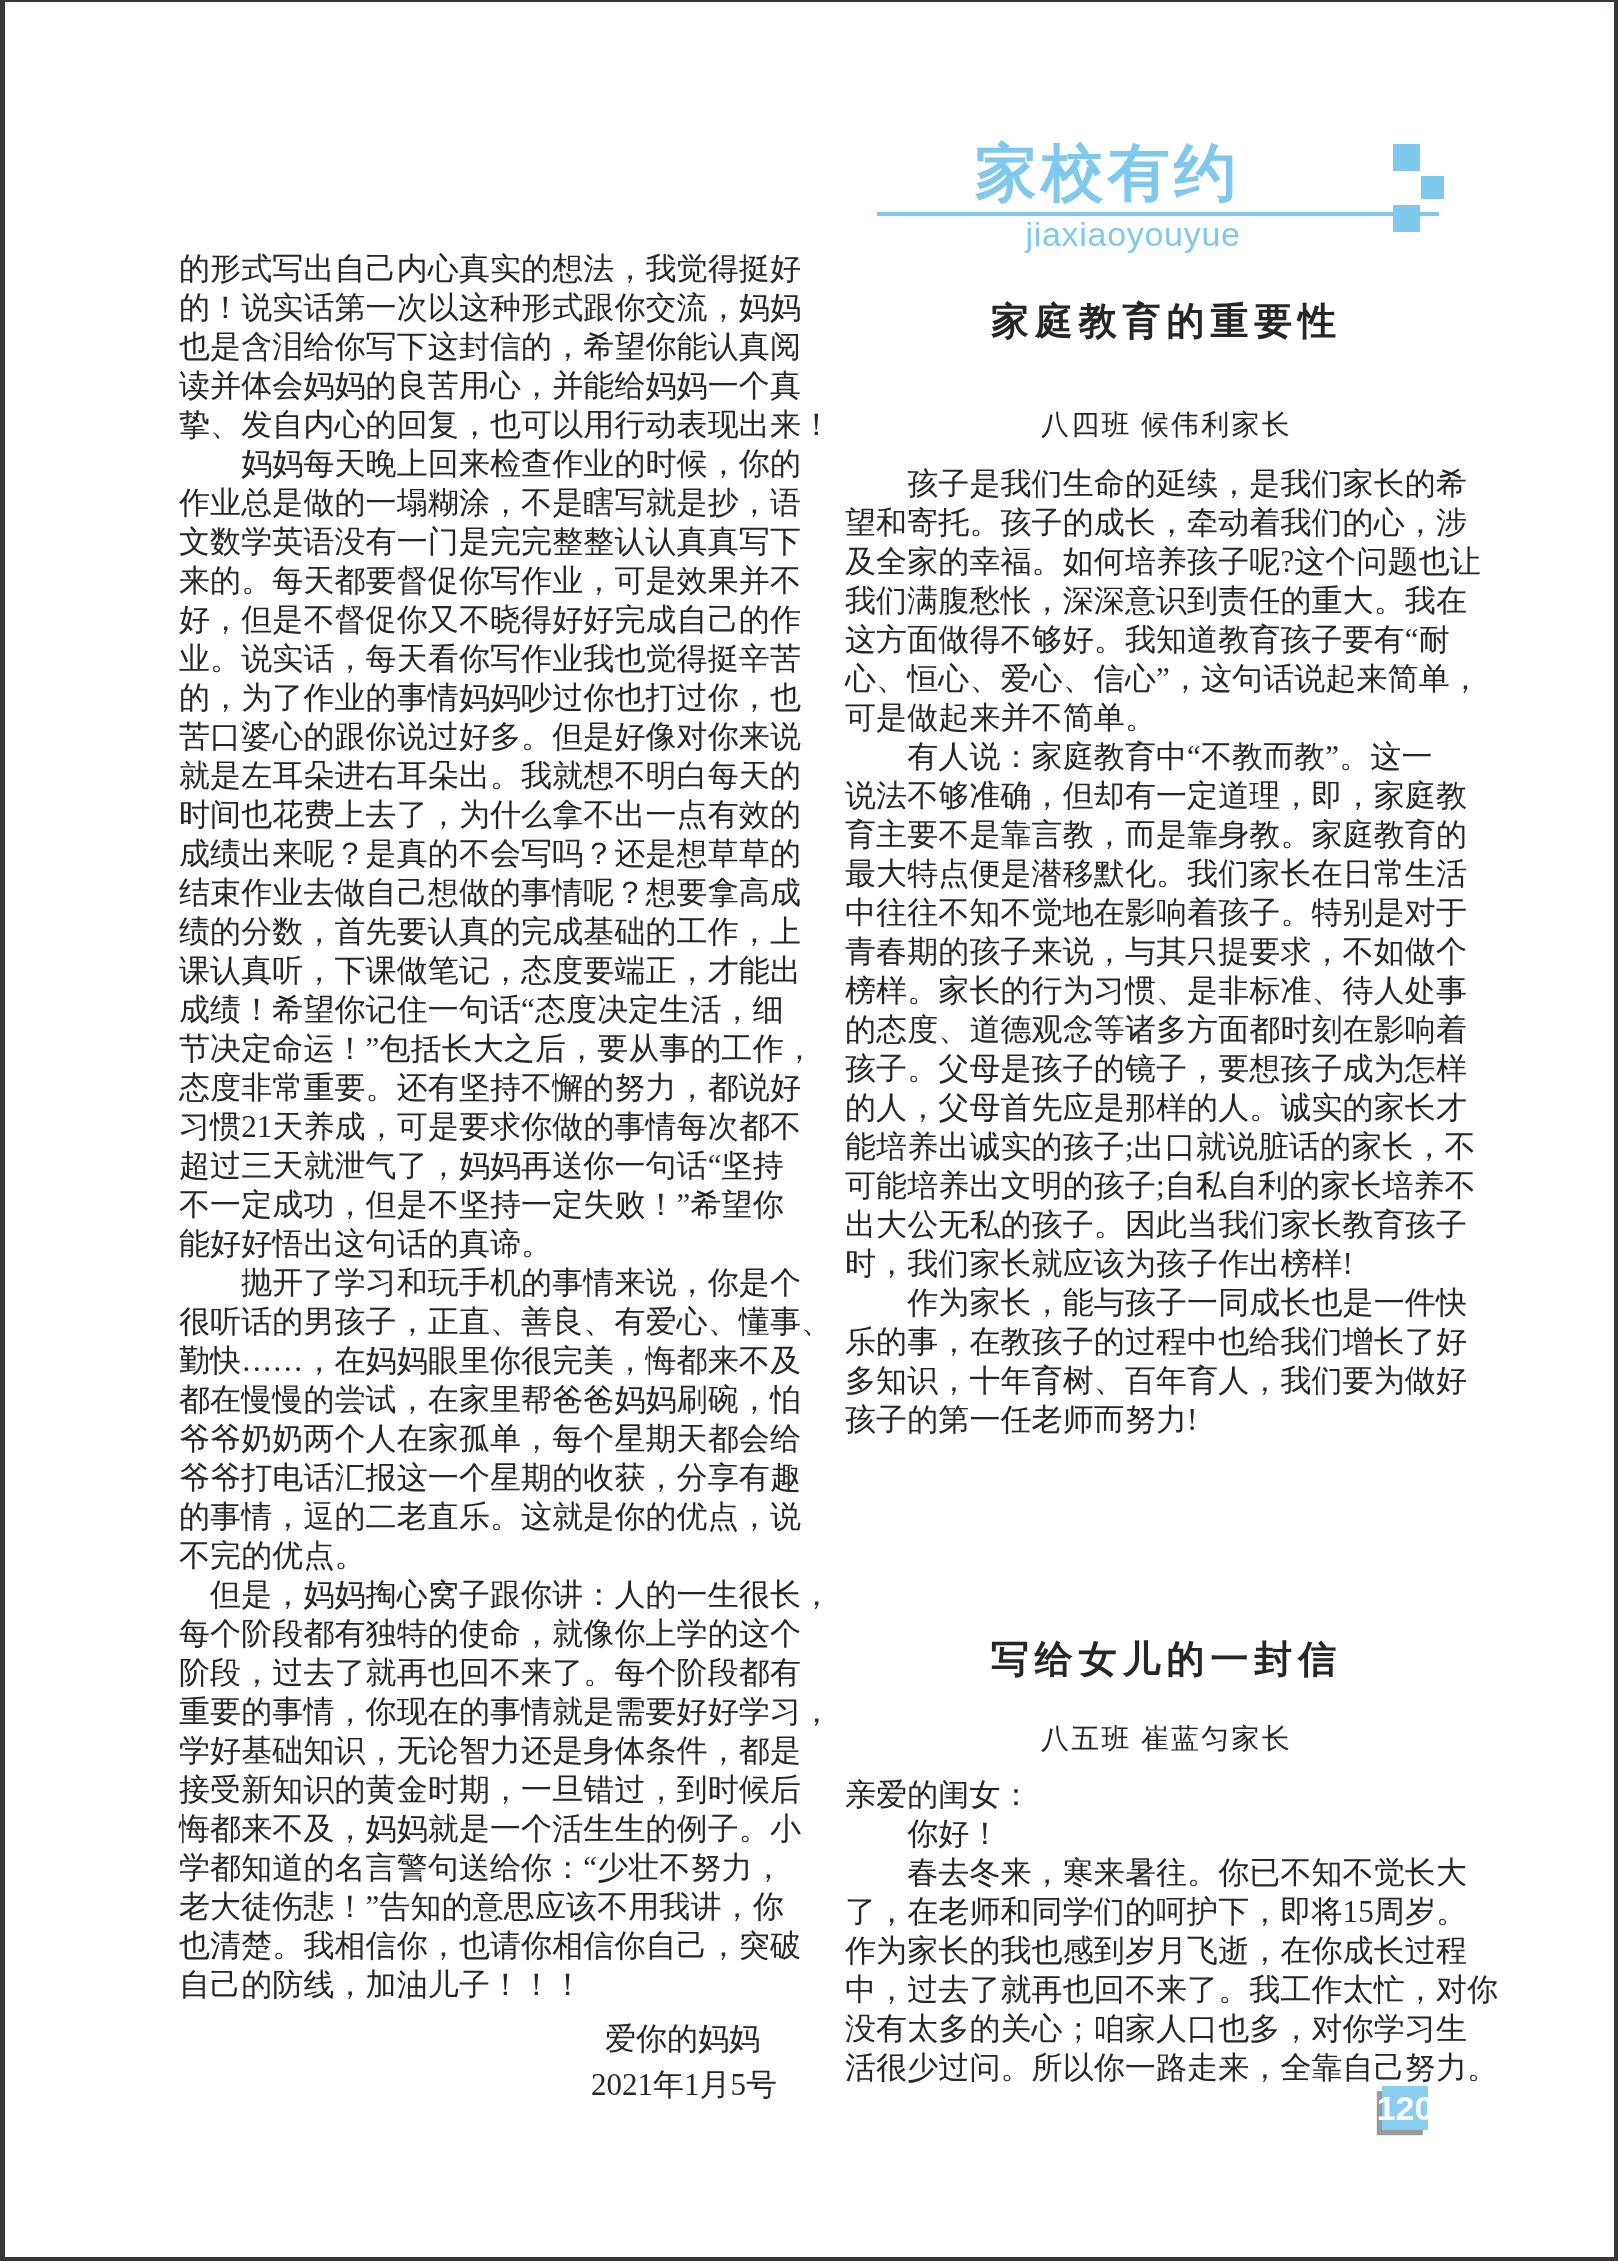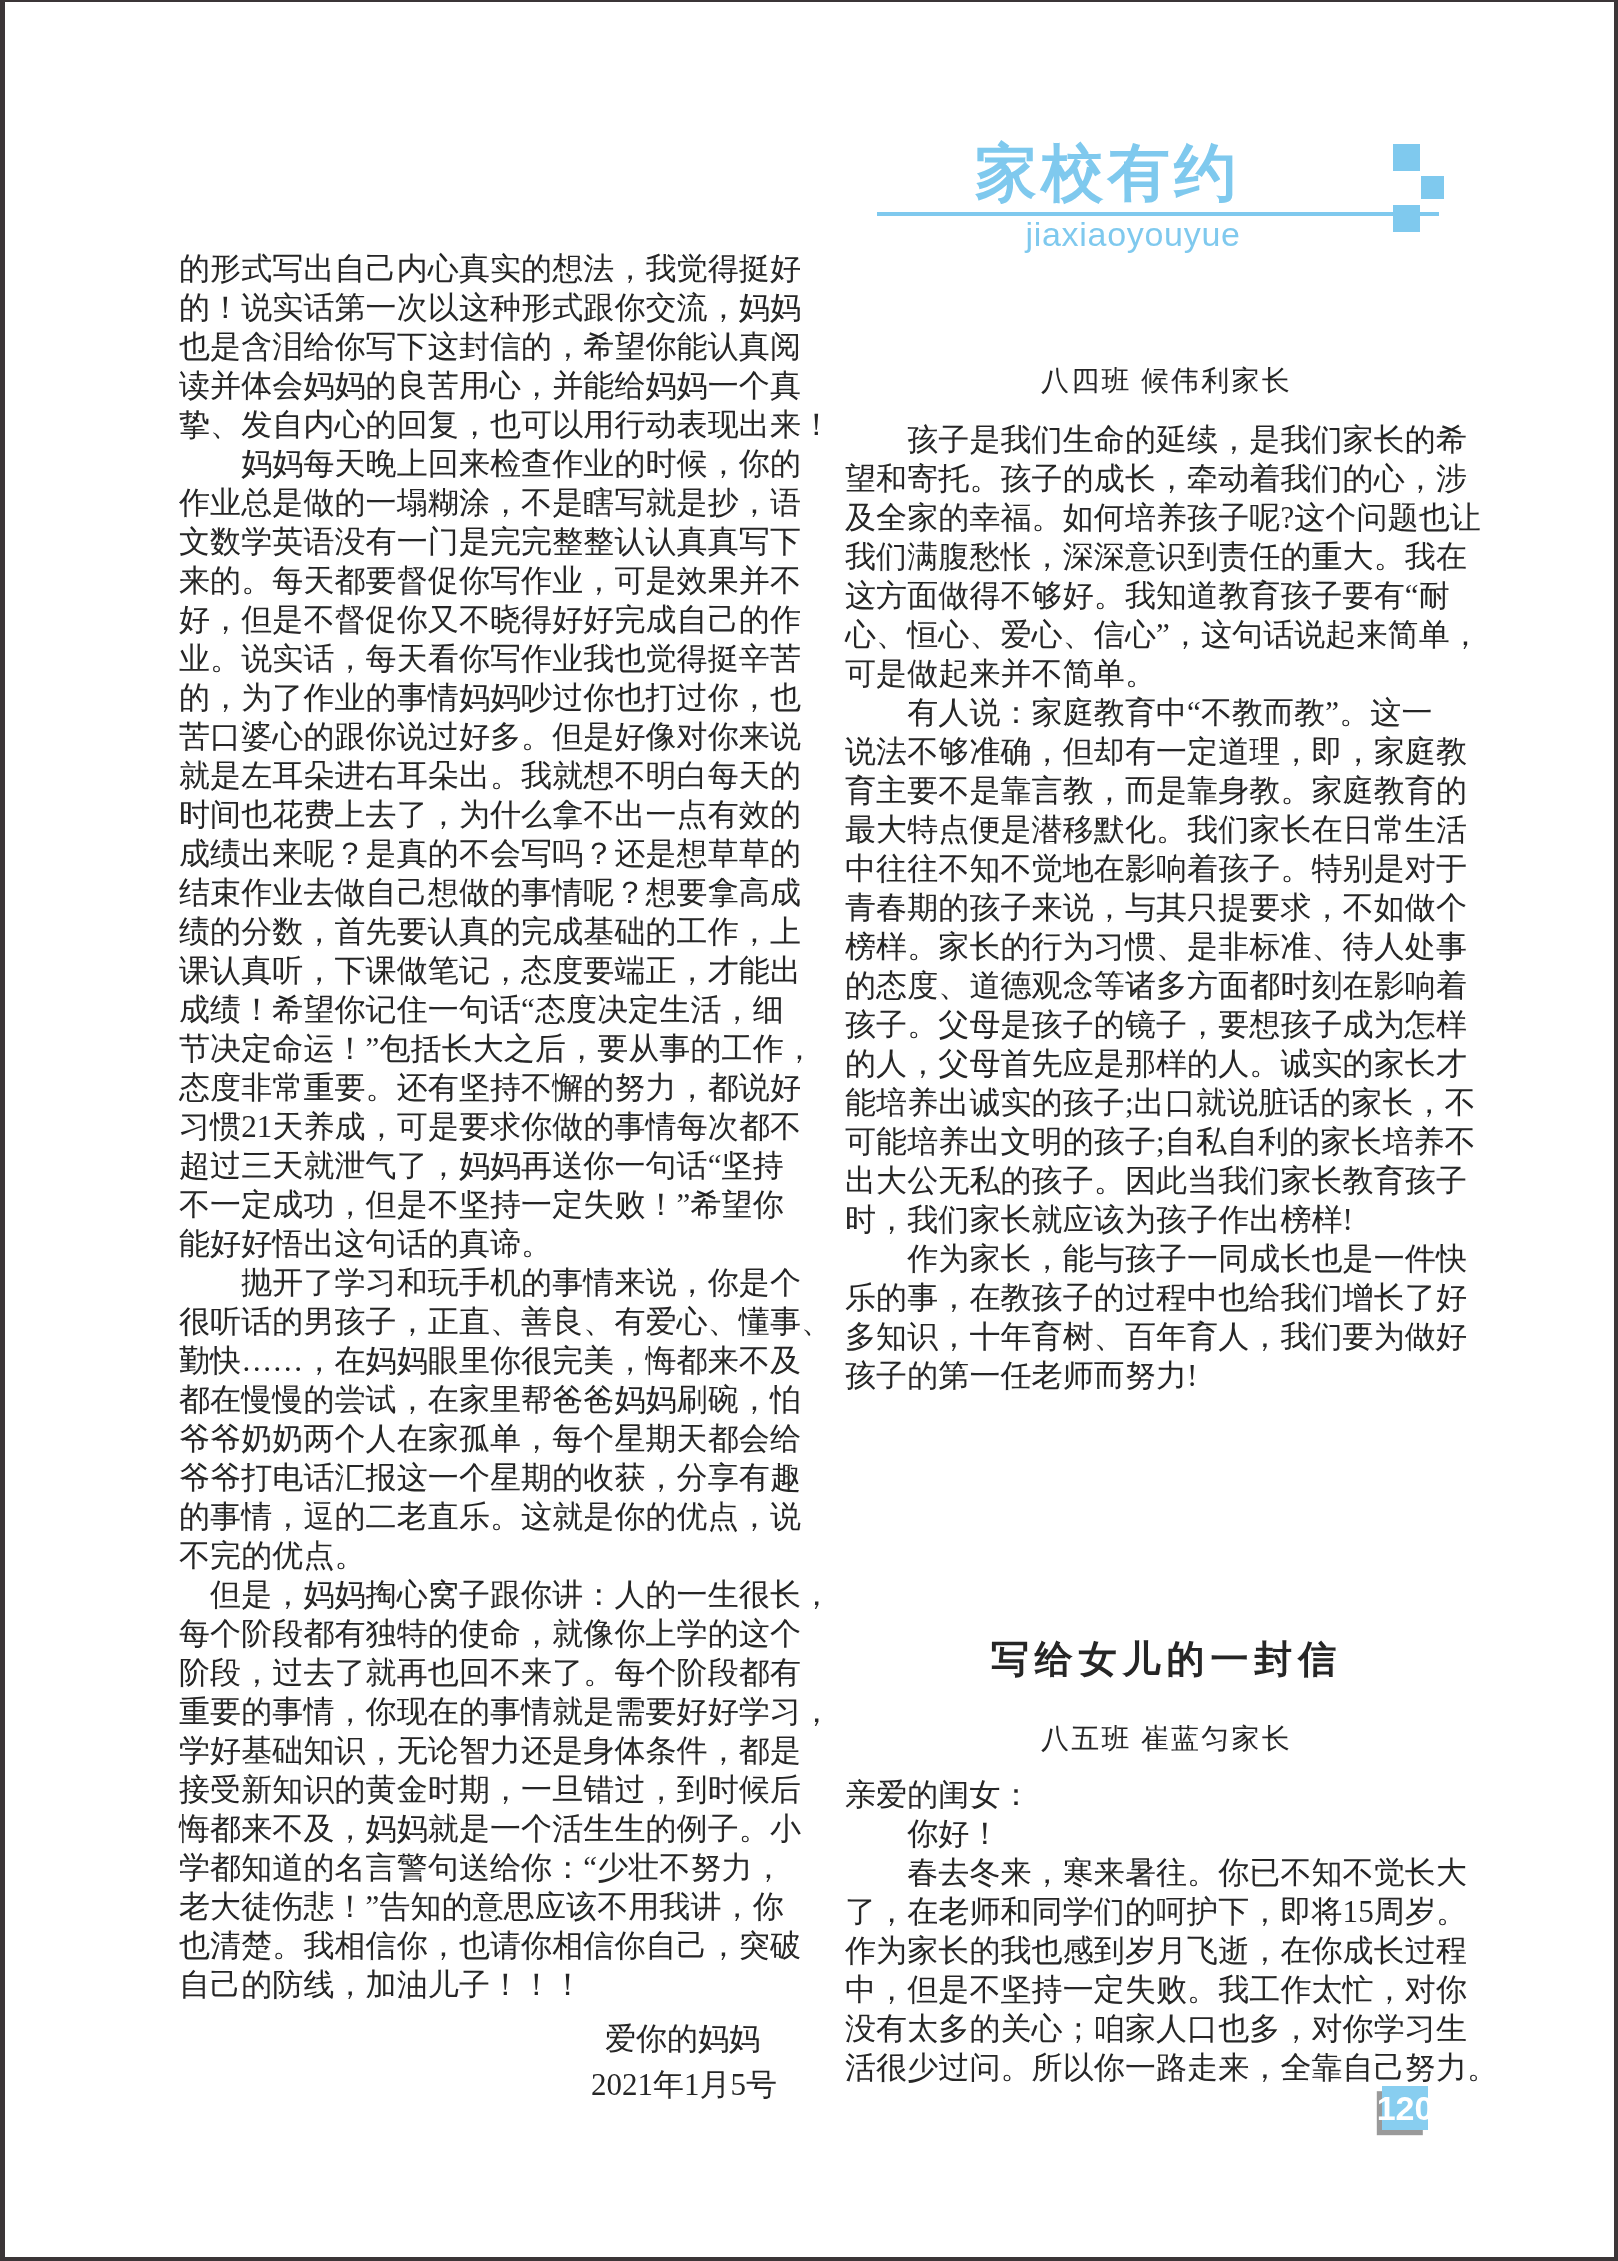--- a/index.html
+++ b/index.html
@@ -118,20 +118,21 @@
         <div class="tline">学都知道的名言警句送给你：“少壮不努力，</div>
         <div class="tline">老大徒伤悲！”告知的意思应该不用我讲，你</div>
         <div class="tline">也清楚。我相信你，也请你相信你自己，突破</div>
         <div class="tline">自己的防线，加油儿子！！！</div>
       </div>
     <div class="sig">爱你的妈妈</div>
     <div class="sig date">2021年1月5号</div>
   </div>
 
   <div class="col art1">
+    <div class="art-title">家庭教育的重要性</div>
     <div class="art-byline">八四班 候伟利家长</div>
     <div class="body-lines">
         <div class="tline">　　孩子是我们生命的延续，是我们家长的希</div>
         <div class="tline">望和寄托。孩子的成长，牵动着我们的心，涉</div>
         <div class="tline">及全家的幸福。如何培养孩子呢?这个问题也让</div>
         <div class="tline">我们满腹愁怅，深深意识到责任的重大。我在</div>
         <div class="tline">这方面做得不够好。我知道教育孩子要有“耐</div>
         <div class="tline">心、恒心、爱心、信心”，这句话说起来简单，</div>
         <div class="tline">可是做起来并不简单。</div>
         <div class="tline">　　有人说：家庭教育中“不教而教”。这一</div>
@@ -157,21 +158,21 @@
 
   <div class="col art2">
     <div class="art-title">写给女儿的一封信</div>
     <div class="art-byline">八五班 崔蓝匀家长</div>
     <div class="body-lines">
         <div class="tline">亲爱的闺女：</div>
         <div class="tline">　　你好！</div>
         <div class="tline">　　春去冬来，寒来暑往。你已不知不觉长大</div>
         <div class="tline">了，在老师和同学们的呵护下，即将15周岁。</div>
         <div class="tline">作为家长的我也感到岁月飞逝，在你成长过程</div>
-        <div class="tline">中，但是不坚持一定失败。我工作太忙，对你</div>
+        <div class="tline">中，过去了就再也回不来了。我工作太忙，对你</div>
         <div class="tline">没有太多的关心；咱家人口也多，对你学习生</div>
         <div class="tline">活很少过问。所以你一路走来，全靠自己努力。</div>
       </div>
   </div>
 
   <div class="page-badge">120</div>
 
 </div>
 
 

